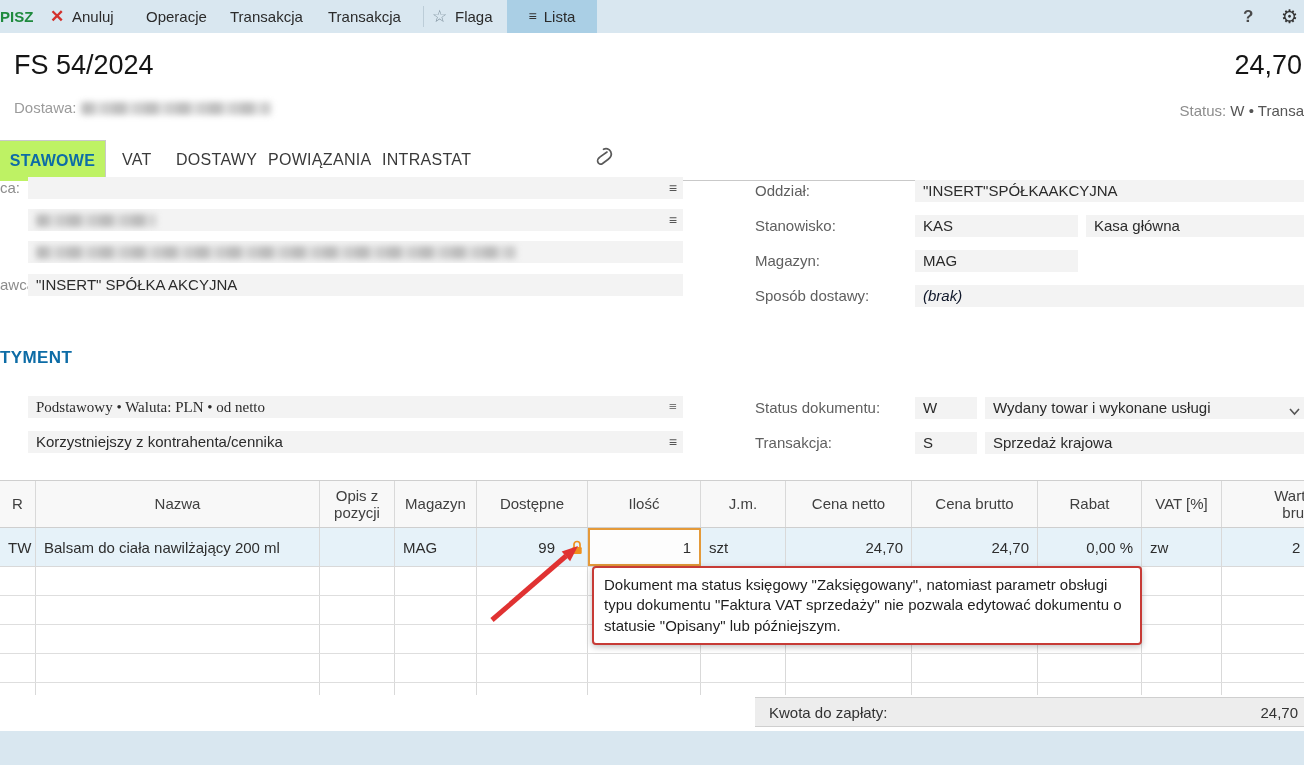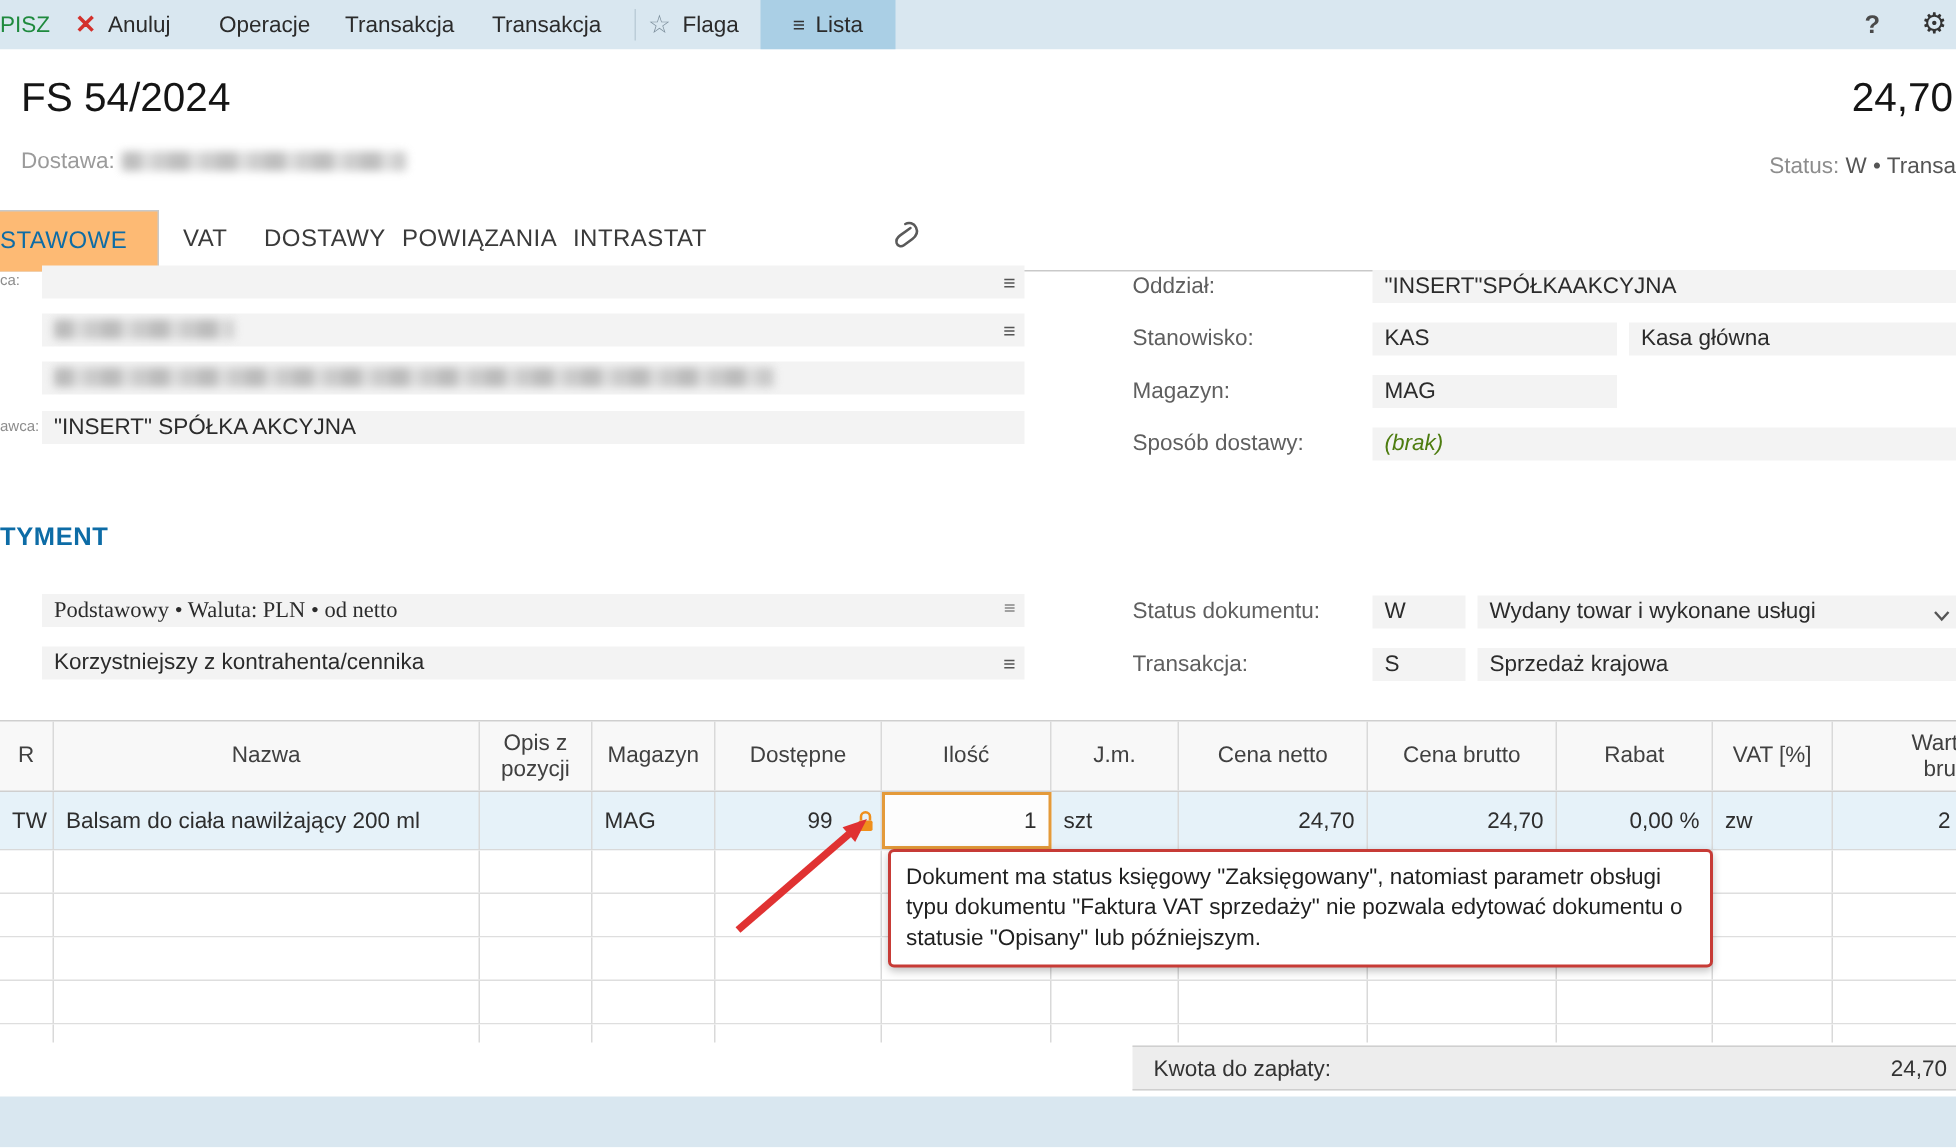--- a/index.html
+++ b/index.html
@@ -3,21 +3,21 @@
 <meta charset="utf-8">
 <style>
   html,body{margin:0;padding:0;background:#fff;}
   .screen{position:relative;width:1304px;height:765px;overflow:hidden;background:#fff;
           font-family:"Liberation Sans",sans-serif;color:#2b2b2b;}
   .abs{position:absolute;}
 
   
   .toolbar{left:0;top:0;width:1304px;height:33px;background:#d9e7f0;}
   .tb{position:absolute;top:0;line-height:33px;font-size:15px;color:#2b2b2b;white-space:nowrap;cursor:default;}
-  .tb-save{left:0;color:#1f8a3e;font-weight:400;}
+  .tb-save{left:0;color:#1f8a3e;font-weight:700;}
   .tb-x{left:50px;color:#d3312c;font-weight:700;font-size:17px;}
   .tb-cancel{left:72px;}
   .tb-oper{left:146px;}
   .tb-info{left:230px;}
   .tb-sett{left:328px;}
   .tb-divider{left:423px;top:6px;width:1px;height:21px;background:#bccdd8;}
   .tb-star{left:432px;color:#7d8f9c;font-size:17px;}
   .tb-flag{left:455px;}
   .tb-lista{left:507px;width:90px;height:33px;background:#aacfe5;display:flex;align-items:center;justify-content:center;gap:7px;}
   .tb-lista .glyph{font-size:14px;color:#333;}
@@ -31,32 +31,32 @@
   .doc-amount{position:absolute;right:2px;top:17px;font-size:27px;color:#151515;}
   .doc-status{position:absolute;right:0;top:69px;font-size:15px;color:#8d8d8d;white-space:nowrap;}
   .doc-status .dark{color:#555;}
   .blur{display:inline-block;height:13px;border-radius:2px;vertical-align:middle;margin-top:-2px;
         background:repeating-linear-gradient(90deg,#a9a9a9 0 13px,#d3d3d3 13px 21px,#bdbdbd 21px 32px);
         filter:blur(3px);opacity:.75;}
 
   
   .tabbar{left:0;top:140px;width:1304px;height:40px;background:#fff;border-bottom:1px solid #c9c9c9;box-sizing:content-box;}
   .tab{position:absolute;top:0;line-height:40px;font-size:16px;color:#3a3a3a;letter-spacing:.3px;white-space:nowrap;}
-  .tab-active{left:0;width:106px;height:41px;background:#fdba74;border-top:1px solid #c9c9c9;border-right:1px solid #c9c9c9;
-              box-sizing:border-box;color:#0d6ca6;font-weight:400;text-align:left;}
+  .tab-active{left:0;width:106px;height:41px;background:#bef264;border-top:1px solid #c9c9c9;border-right:1px solid #c9c9c9;
+              box-sizing:border-box;color:#0d6ca6;font-weight:700;text-align:center;}
   .tab-vat{left:122px;} .tab-dost{left:176px;} .tab-pow{left:268px;} .tab-intra{left:382px;}
   .tab-clip{left:596px;top:7px;}
 
   
   .field{position:absolute;height:22px;background:#f3f3f3;font-size:15px;color:#2b2b2b;line-height:22px;
          padding:0 8px;box-sizing:border-box;white-space:nowrap;overflow:hidden;}
   .menu-glyph{position:absolute;right:6px;top:0;line-height:22px;font-size:14px;color:#555;}
-  .flabel{position:absolute;font-size:10px;color:#8c8c8c;line-height:22px;white-space:nowrap;}
+  .flabel{position:absolute;font-size:15px;color:#8c8c8c;line-height:22px;white-space:nowrap;}
   .rlabel{position:absolute;left:755px;font-size:15px;color:#5f5f5f;line-height:22px;white-space:nowrap;}
-  .italic-grey{color:#4d7c0f;font-style:italic;}
+  .italic-grey{color:#0f172a;font-style:italic;}
 
   
   .section-title{position:absolute;left:0;top:348px;font-size:17px;font-weight:700;color:#0d6ca6;letter-spacing:.4px;}
 
   
   .thead{position:absolute;left:0;top:480px;width:1382px;height:48px;background:#f8f8f8;
          border-top:1px solid #cfcfcf;border-bottom:1px solid #cfcfcf;display:flex;box-sizing:border-box;}
   .th{border-right:1px solid #d9d9d9;display:flex;align-items:center;justify-content:center;text-align:center;
       font-size:15px;color:#404040;box-sizing:border-box;line-height:1.15;flex:none;}
   .th-last{padding:0 35px;}

